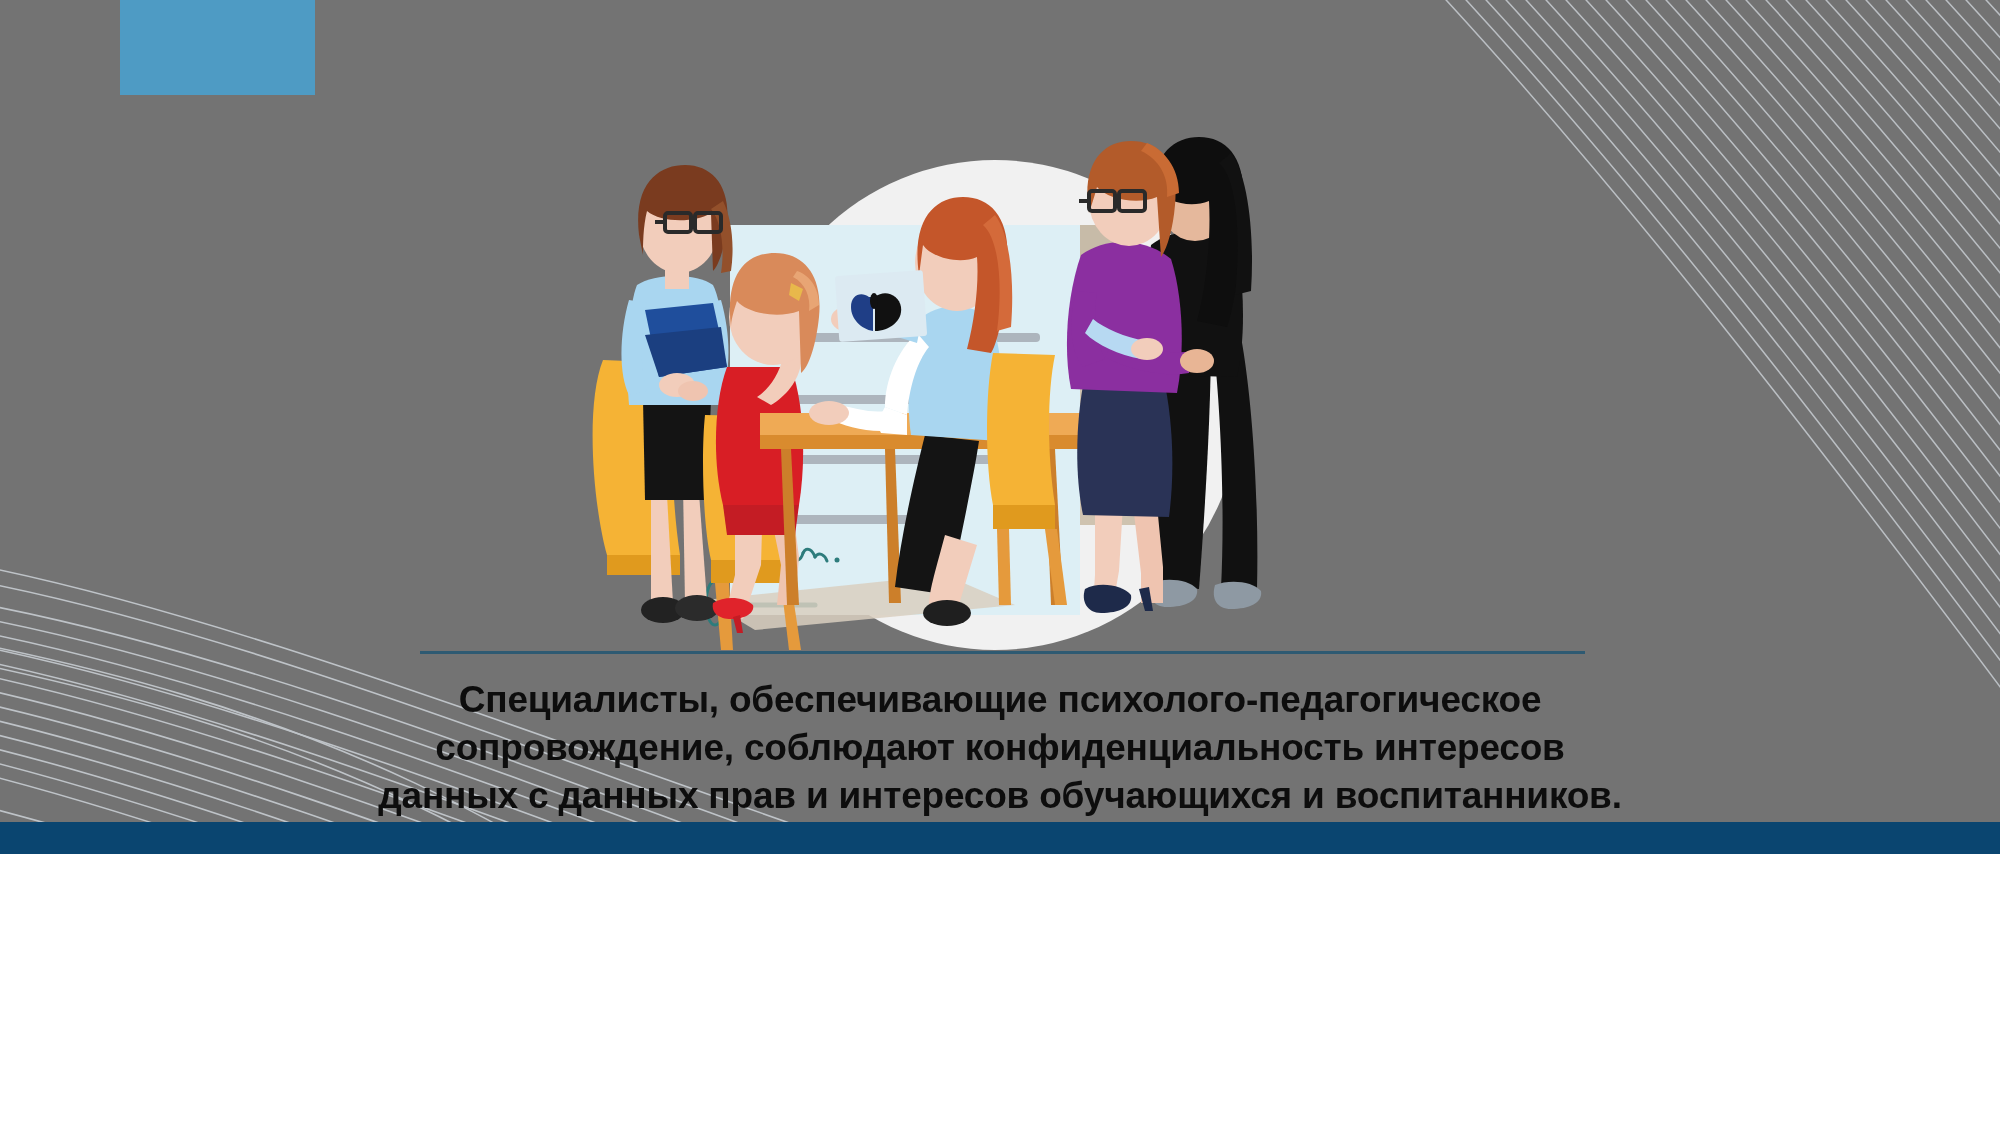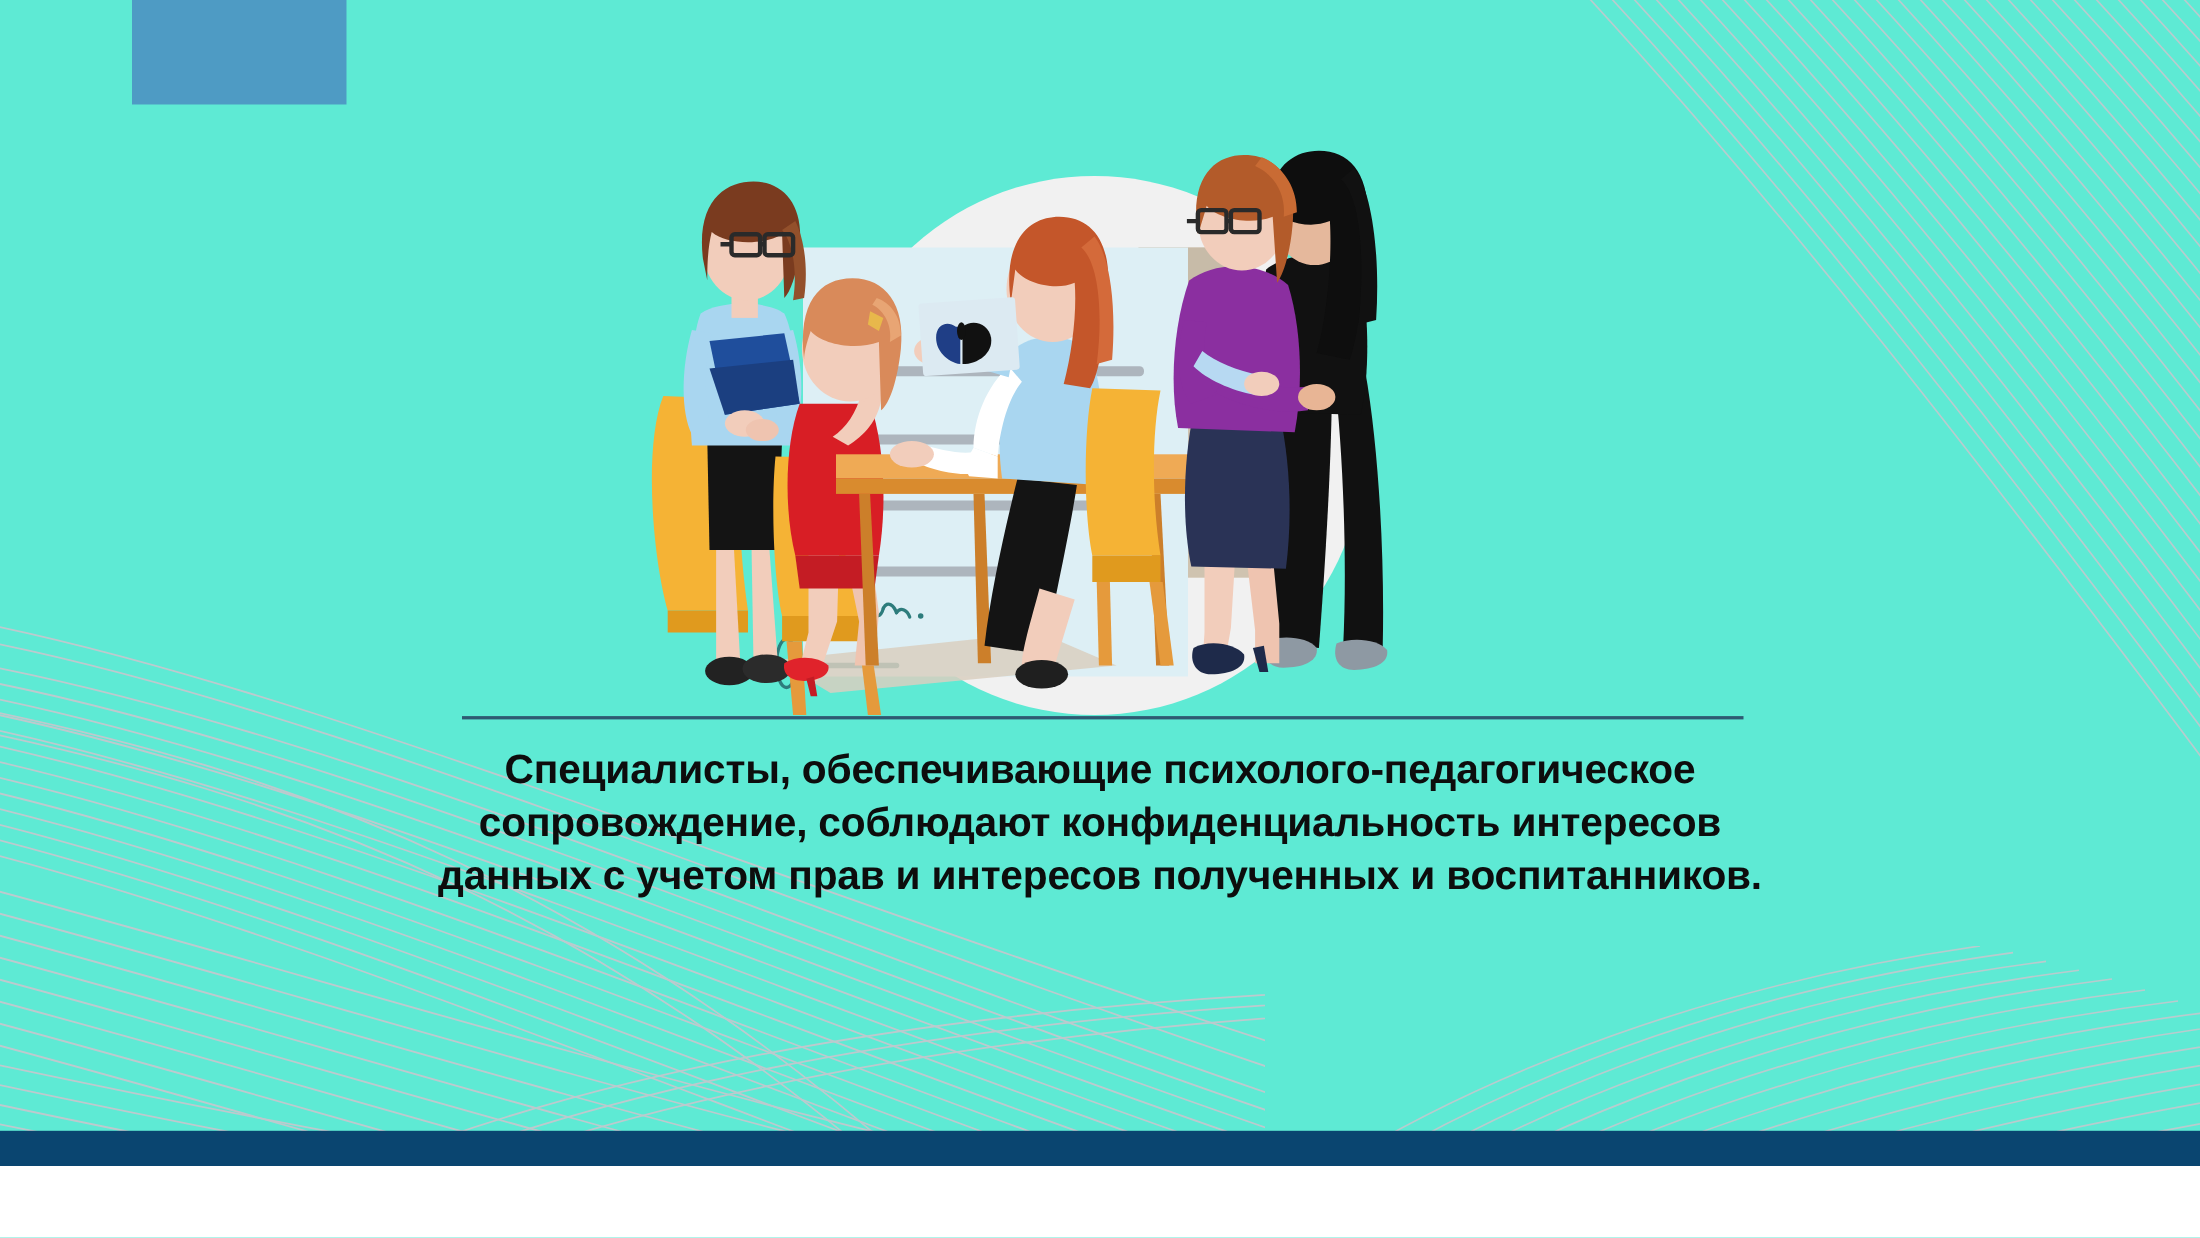--- a/index.html
+++ b/index.html
@@ -1,21 +1,21 @@
 <!DOCTYPE html>
 <html><head>
 <meta charset="utf-8">
 <title>Slide</title>
 <style>
   html,body{margin:0;padding:0;background:#ffffff;}
   #slide{
     position:relative;
-    width:2000px;height:1060px;
+    width:2000px;height:854px;
     overflow:hidden;
-    background:#5eead4;
+    background:#737373;
     font-family:"Liberation Sans","DejaVu Sans",sans-serif;
   }
   .layer{position:absolute;top:0;left:0;width:2000px;height:1125px;}
   #deco-bottom-left,#deco-right,#deco-bottom-right{pointer-events:none;}
 
   
   #accent-block{
     position:absolute;
     left:120px;top:0px;width:195px;height:95px;
     background:#4E9BC4;
@@ -357,19 +357,19 @@
         </g>
       </g>
     </svg>
   </div>
 
   <div id="divider"></div>
 
   <div id="caption">
     <span class="ln">Специалисты, обеспечивающие психолого-педагогическое</span>
     <span class="ln">сопровождение, соблюдают конфиденциальность интересов</span>
-    <span class="ln">данных с учетом прав и интересов полученных и воспитанников.</span>
+    <span class="ln">данных с данных прав и интересов обучающихся и воспитанников.</span>
   </div>
 
   <div id="bottom-stripe"></div>
   <div id="bottom-navy"></div>
 
 </div>
 
 </body></html>

